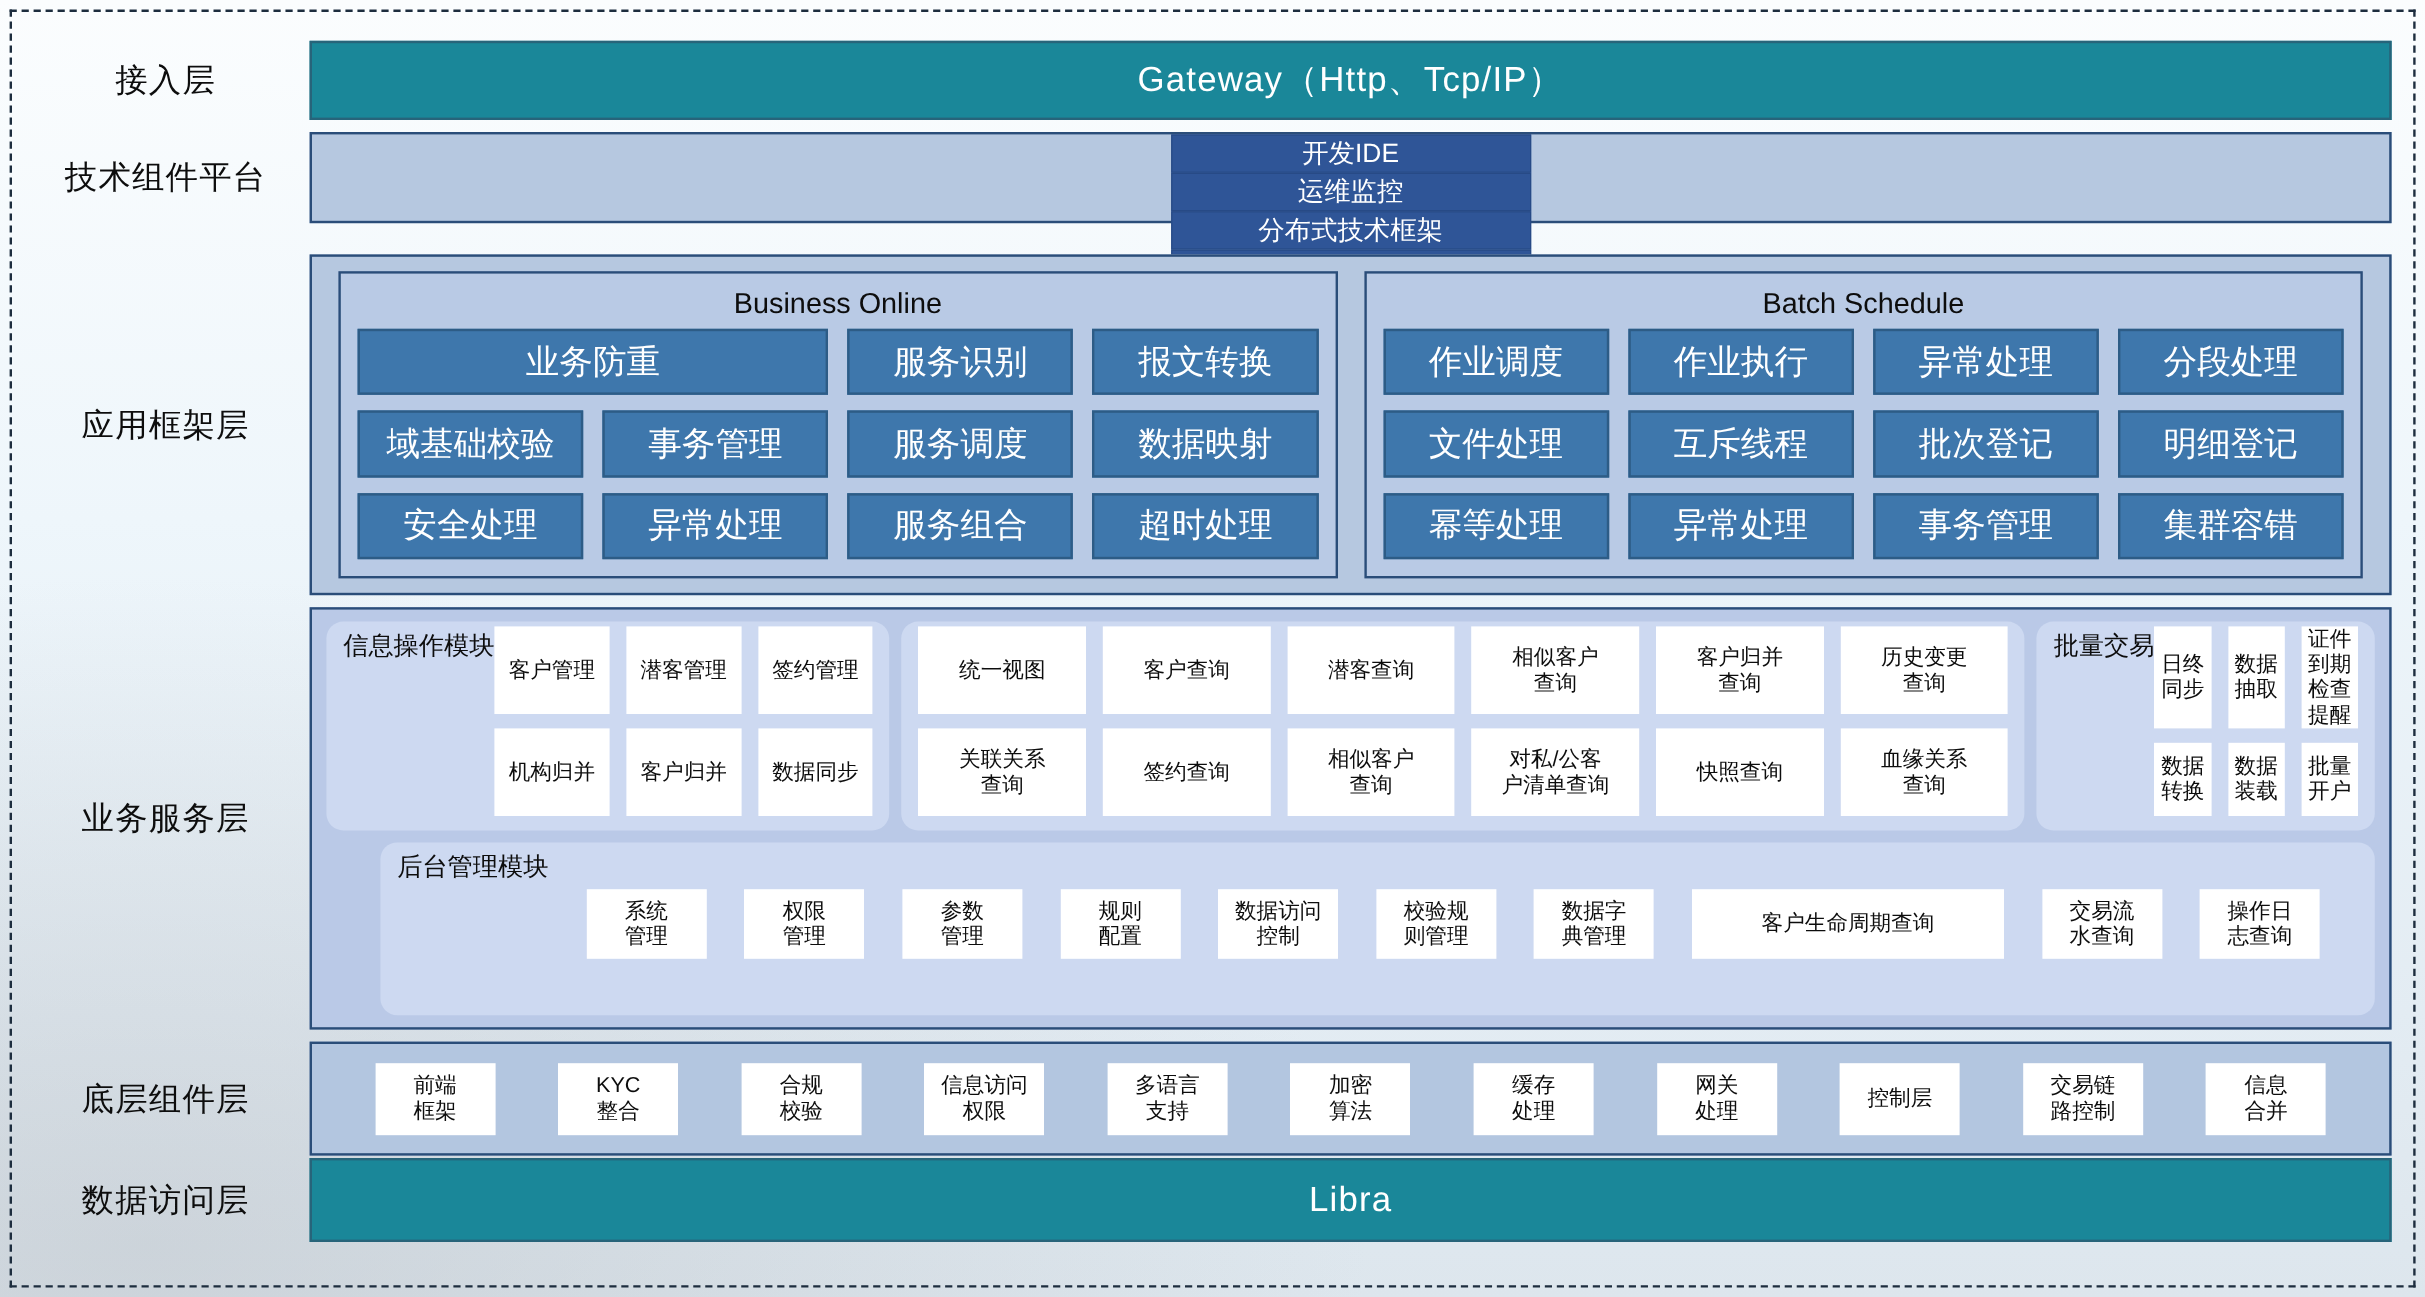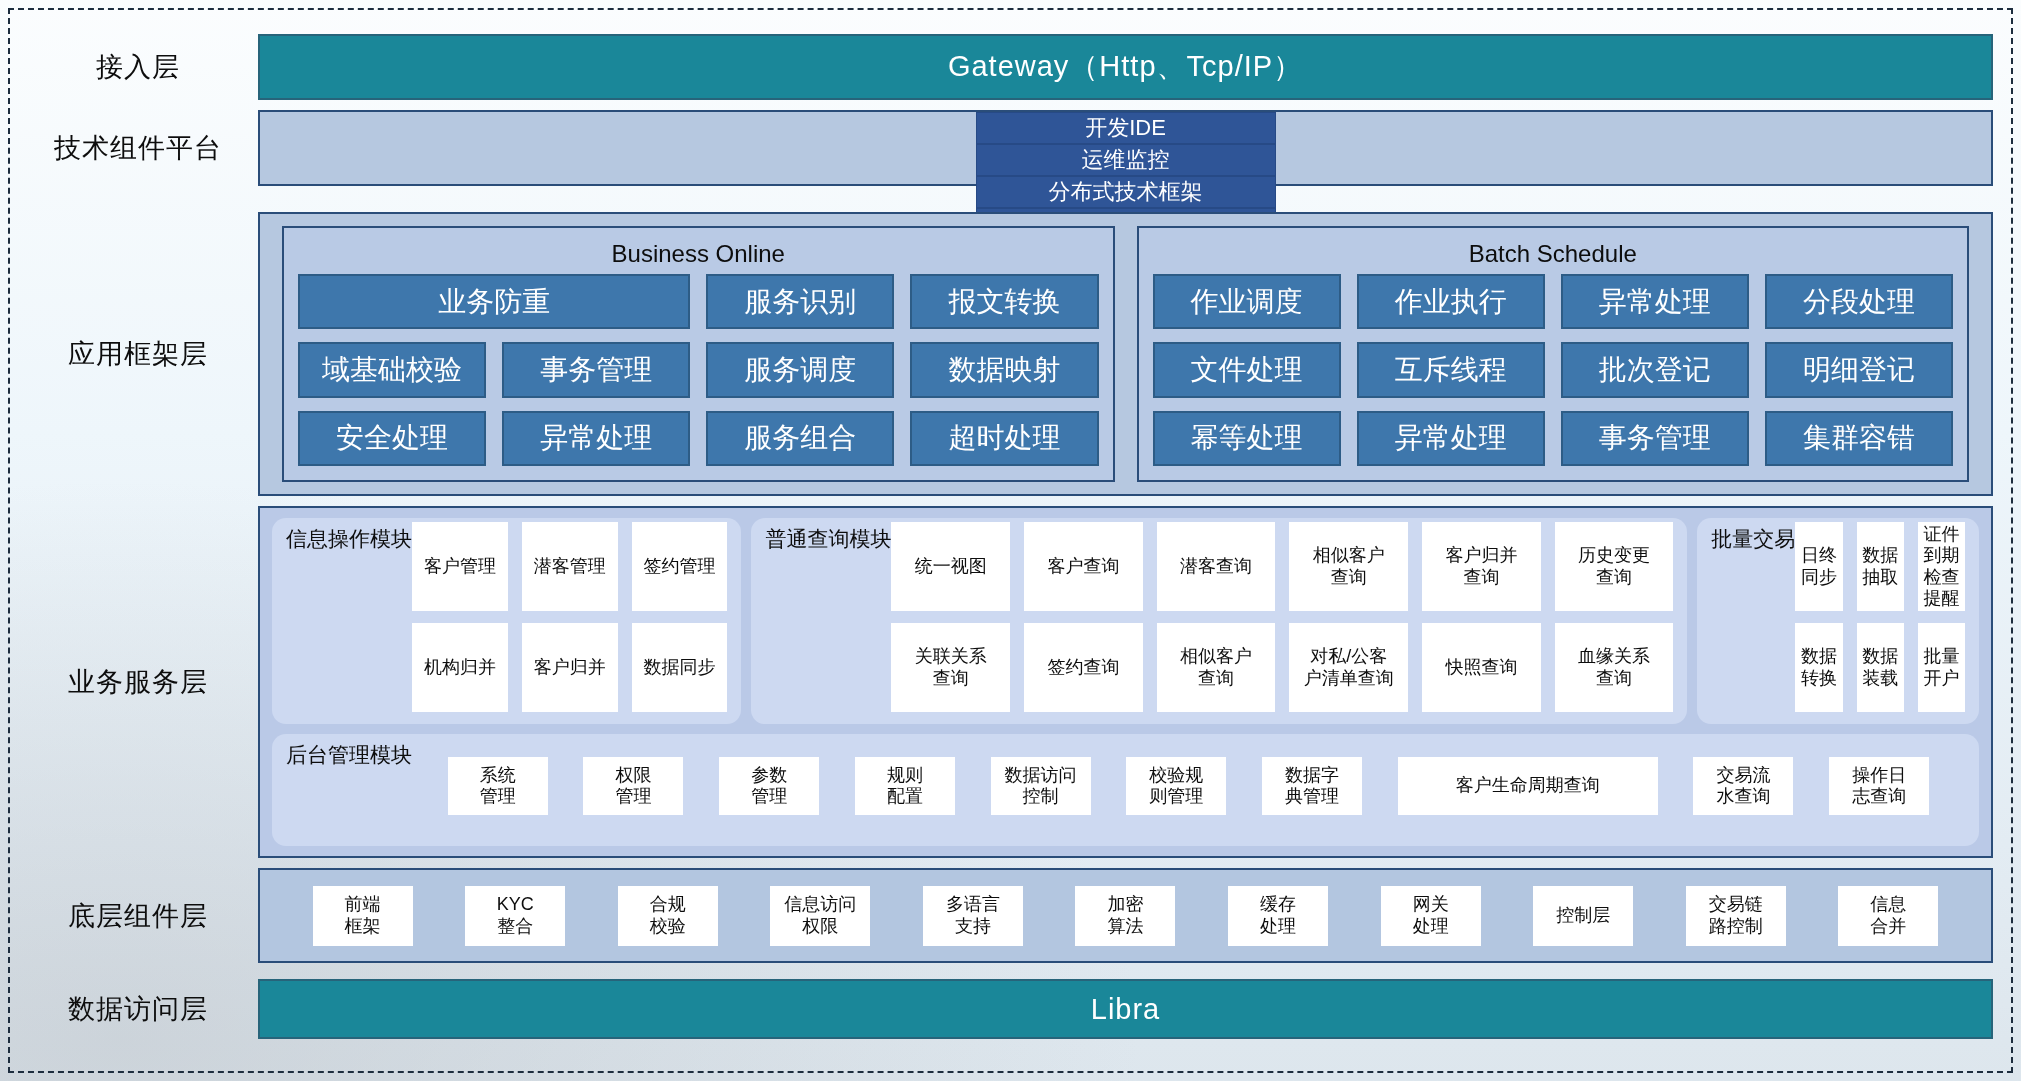--- a/index.html
+++ b/index.html
@@ -22,21 +22,21 @@
     flex:0 0 240px;display:flex;align-items:center;justify-content:center;
     font-size:27px;color:#0d0d0d;letter-spacing:1px;
   }
   .content{flex:1;min-width:0;}
 
   .r-access{height:66px;margin-top:12px;}
   .r-tech{height:76px;margin-top:10px;}
   .r-fw{height:284px;margin-top:26px;}
   .r-svc{height:352px;margin-top:10px;}
   .r-base{height:95px;margin-top:10px;}
-  .r-data{height:60px;margin-top:16px;}
+  .r-data{height:70px;margin-top:2px;}
 
   .bar-teal{
     height:100%;background:#1a8799;border:2px solid #27647a;
     color:#fff;font-size:29px;display:flex;align-items:center;justify-content:center;
     box-sizing:border-box;letter-spacing:1px;
   }
 
   .tech-panel{
     height:100%;background:#b6c8e0;border:2px solid #2a4d79;box-sizing:border-box;
     display:flex;justify-content:space-evenly;align-items:center;flex-direction:column;
@@ -78,21 +78,21 @@
   .g3{grid-template-columns:repeat(3,1fr);}
   .g6{grid-template-columns:repeat(6,1fr);}
   .wbtn{
     background:#ffffff;color:#0d0d0d;font-size:18px;line-height:1.18;
     display:flex;align-items:center;justify-content:center;text-align:center;
     white-space:pre-line;box-sizing:border-box;
   }
   .card-info{flex:0 0 27.5%;}
   .card-query{flex:1;}
   .card-batch{flex:0 0 16.5%;}
-  .admin-card{height:112px;flex:0 0 auto;}
+  .admin-card{height:144px;flex:0 0 auto;margin-left:45px;}
   .admin-row{flex:1;display:flex;justify-content:space-evenly;align-items:center;}
   .admin-row .wbtn{width:100px;height:58px;}
   .admin-row .wide{width:260px;}
 
   .base-panel{
     height:100%;background:#b3c6e0;border:2px solid #2a4d79;box-sizing:border-box;
     display:flex;justify-content:space-evenly;align-items:center;
   }
   .base-panel .wbtn{width:100px;height:60px;}
 </style>
@@ -177,21 +177,20 @@
               <div class="wbtn">客户管理</div>
               <div class="wbtn">潜客管理</div>
               <div class="wbtn">签约管理</div>
               <div class="wbtn">机构归并</div>
               <div class="wbtn">客户归并</div>
               <div class="wbtn">数据同步</div>
             </div>
           </div>
 
           <div class="card card-query">
-            <div class="card-title">普通查询模块</div>
             <div class="card-grid g6">
               <div class="wbtn">统一视图</div>
               <div class="wbtn">客户查询</div>
               <div class="wbtn">潜客查询</div>
               <div class="wbtn">相似客户
 查询</div>
               <div class="wbtn">客户归并
 查询</div>
               <div class="wbtn">历史变更
 查询</div>

